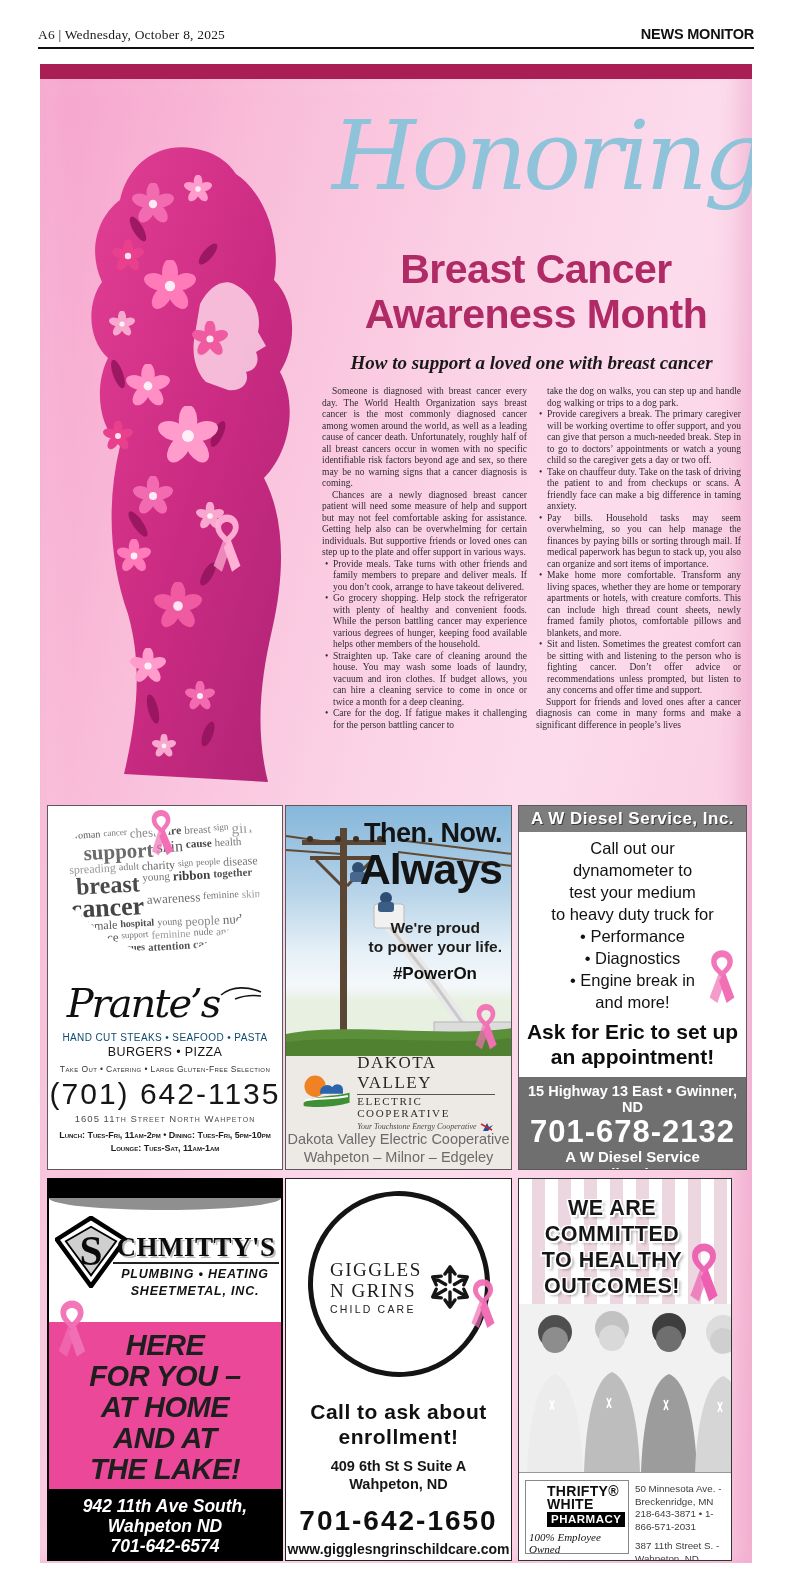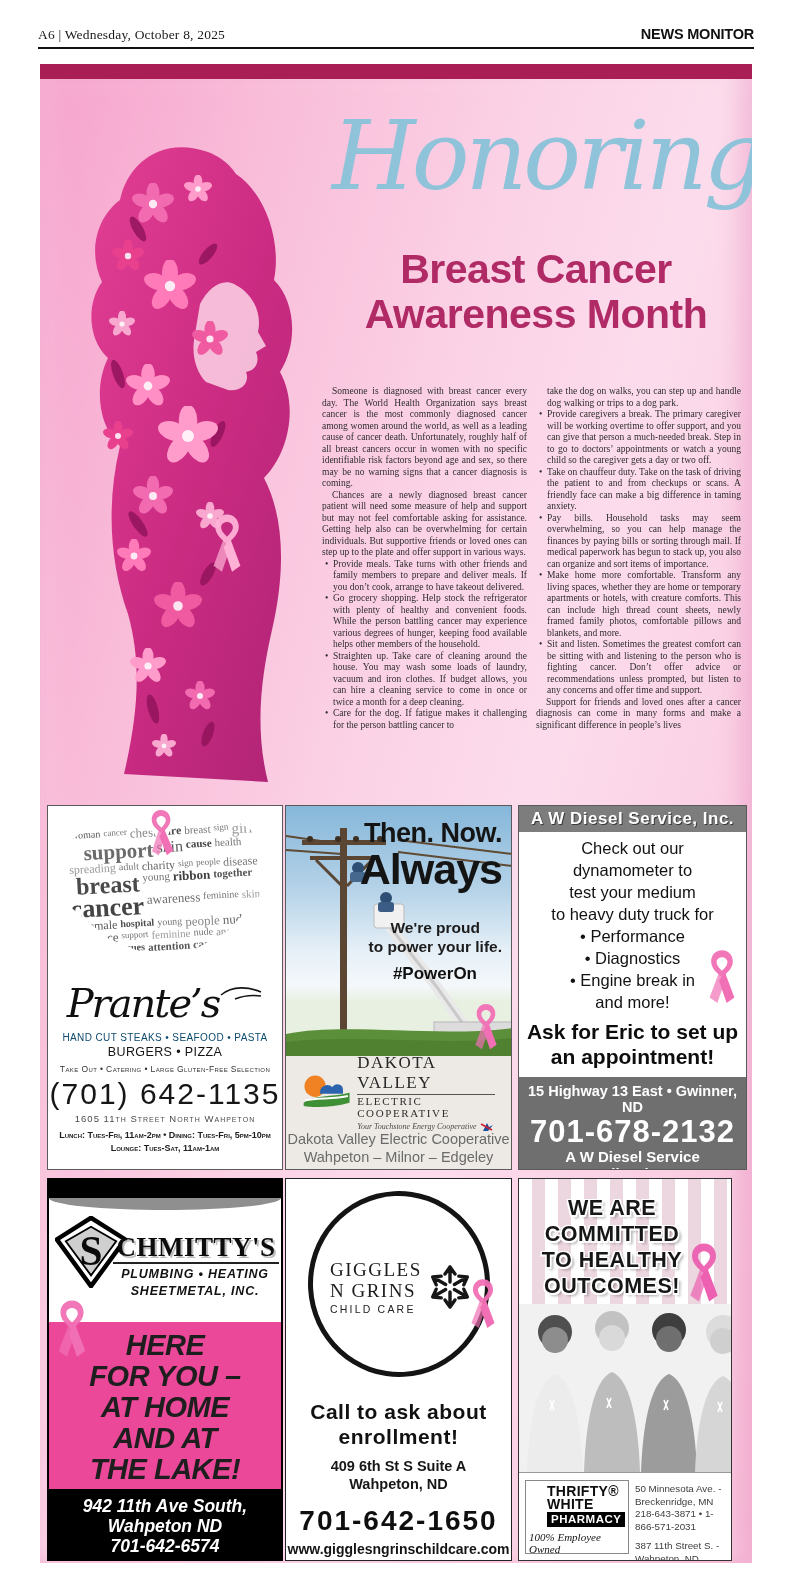--- a/index.html
+++ b/index.html
@@ -214,20 +214,21 @@
         <use href="#ribbon" width="100" height="150"></use>
       </g>
     </svg>
   </div>
 
   <h1 class="script-title">Honoring</h1>
   <h2 class="bc-title">
     <span>Breast Cancer</span><br>
     <span>Awareness Month</span>
   </h2>
+  <h3 class="subtitle">How to support a loved one with breast cancer</h3>
 
   <div class="article">
     <div class="col">
         <div class="p">Someone is diagnosed with breast cancer every day. The World Health Organization says breast cancer is the most commonly diagnosed cancer among women around the world, as well as a leading cause of cancer death. Unfortunately, roughly half of all breast cancers occur in women with no specific identifiable risk factors beyond age and sex, so there may be no warning signs that a cancer diagnosis is coming.</div>
         <div class="p">Chances are a newly diagnosed breast cancer patient will need some measure of help and support but may not feel comfortable asking for assistance. Getting help also can be overwhelming for certain individuals. But supportive friends or loved ones can step up to the plate and offer support in various ways.</div>
         <div class="li">Provide meals. Take turns with other friends and family members to prepare and deliver meals. If you don’t cook, arrange to have takeout delivered.</div>
         <div class="li">Go grocery shopping. Help stock the refrigerator with plenty of healthy and convenient foods. While the person battling cancer may experience various degrees of hunger, keeping food available helps other members of the household.</div>
         <div class="li">Straighten up. Take care of cleaning around the house. You may wash some loads of laundry, vacuum and iron clothes. If budget allows, you can hire a cleaning service to come in once or twice a month for a deep cleaning.</div>
         <div class="li">Care for the dog. If fatigue makes it challenging for the person battling cancer to</div>
       </div>
@@ -361,21 +362,21 @@
     </div>
     <div class="dk-footer">
       <div>Dakota Valley Electric Cooperative</div>
       <div>Wahpeton – Milnor – Edgeley</div>
     </div>
   </div>
 
   <div class="ad ad-awdiesel" style="position:absolute;">
     <div class="aw-header">A W Diesel Service, Inc.</div>
     <div class="aw-body">
-        <div>Check out our</div>
+        <div>Call out our</div>
         <div>dynamometer to</div>
         <div>test your medium</div>
         <div>to heavy duty truck for</div>
         <div>• Performance</div>
         <div>• Diagnostics</div>
         <div>• Engine break in</div>
         <div>and more!</div>
       </div>
     <div class="aw-cta">
         <div>Ask for Eric to set up</div>

